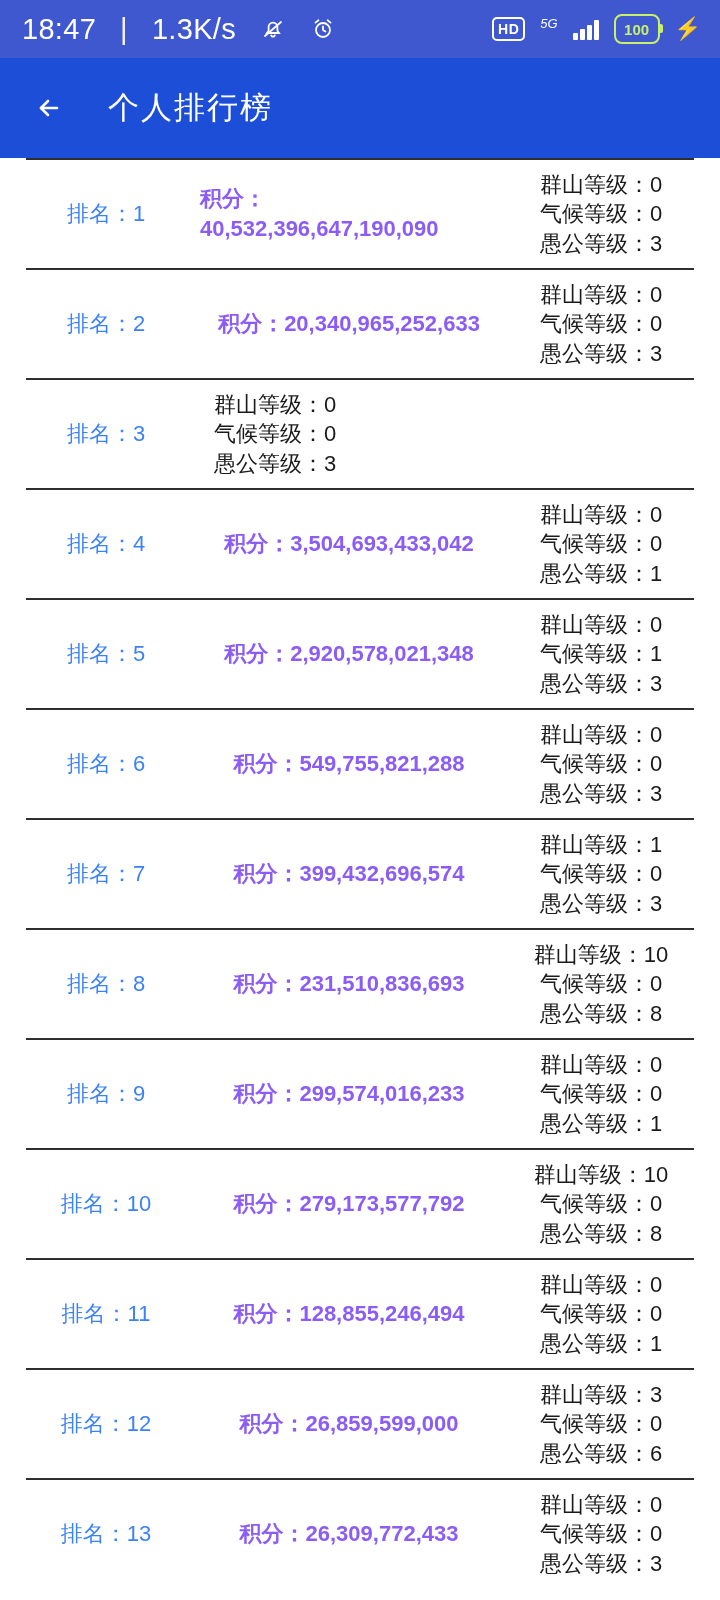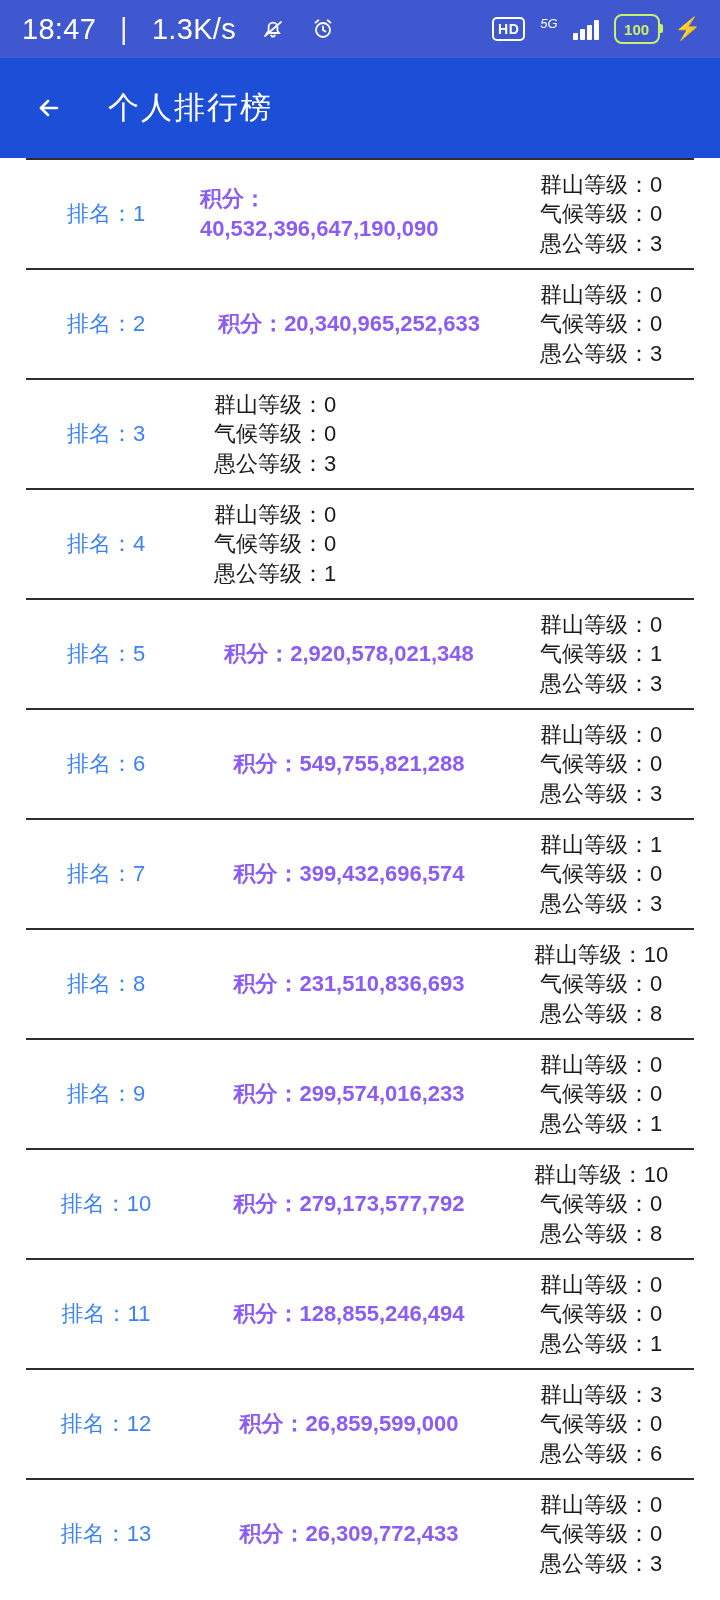--- a/index.html
+++ b/index.html
@@ -254,20 +254,21 @@
     <div class="levels-cell">
       <div>群山等级：0</div>
       <div>气候等级：0</div>
       <div>愚公等级：3</div>
     </div>
   </div>
 
   <div class="divider"></div>
   <div class="row">
     <div class="rank-cell">排名：4</div>
+    <div class="score-cell">积分：3,504,693,433,042</div>
     <div class="levels-cell">
       <div>群山等级：0</div>
       <div>气候等级：0</div>
       <div>愚公等级：1</div>
     </div>
   </div>
 
   <div class="divider"></div>
   <div class="row">
     <div class="rank-cell">排名：5</div>

